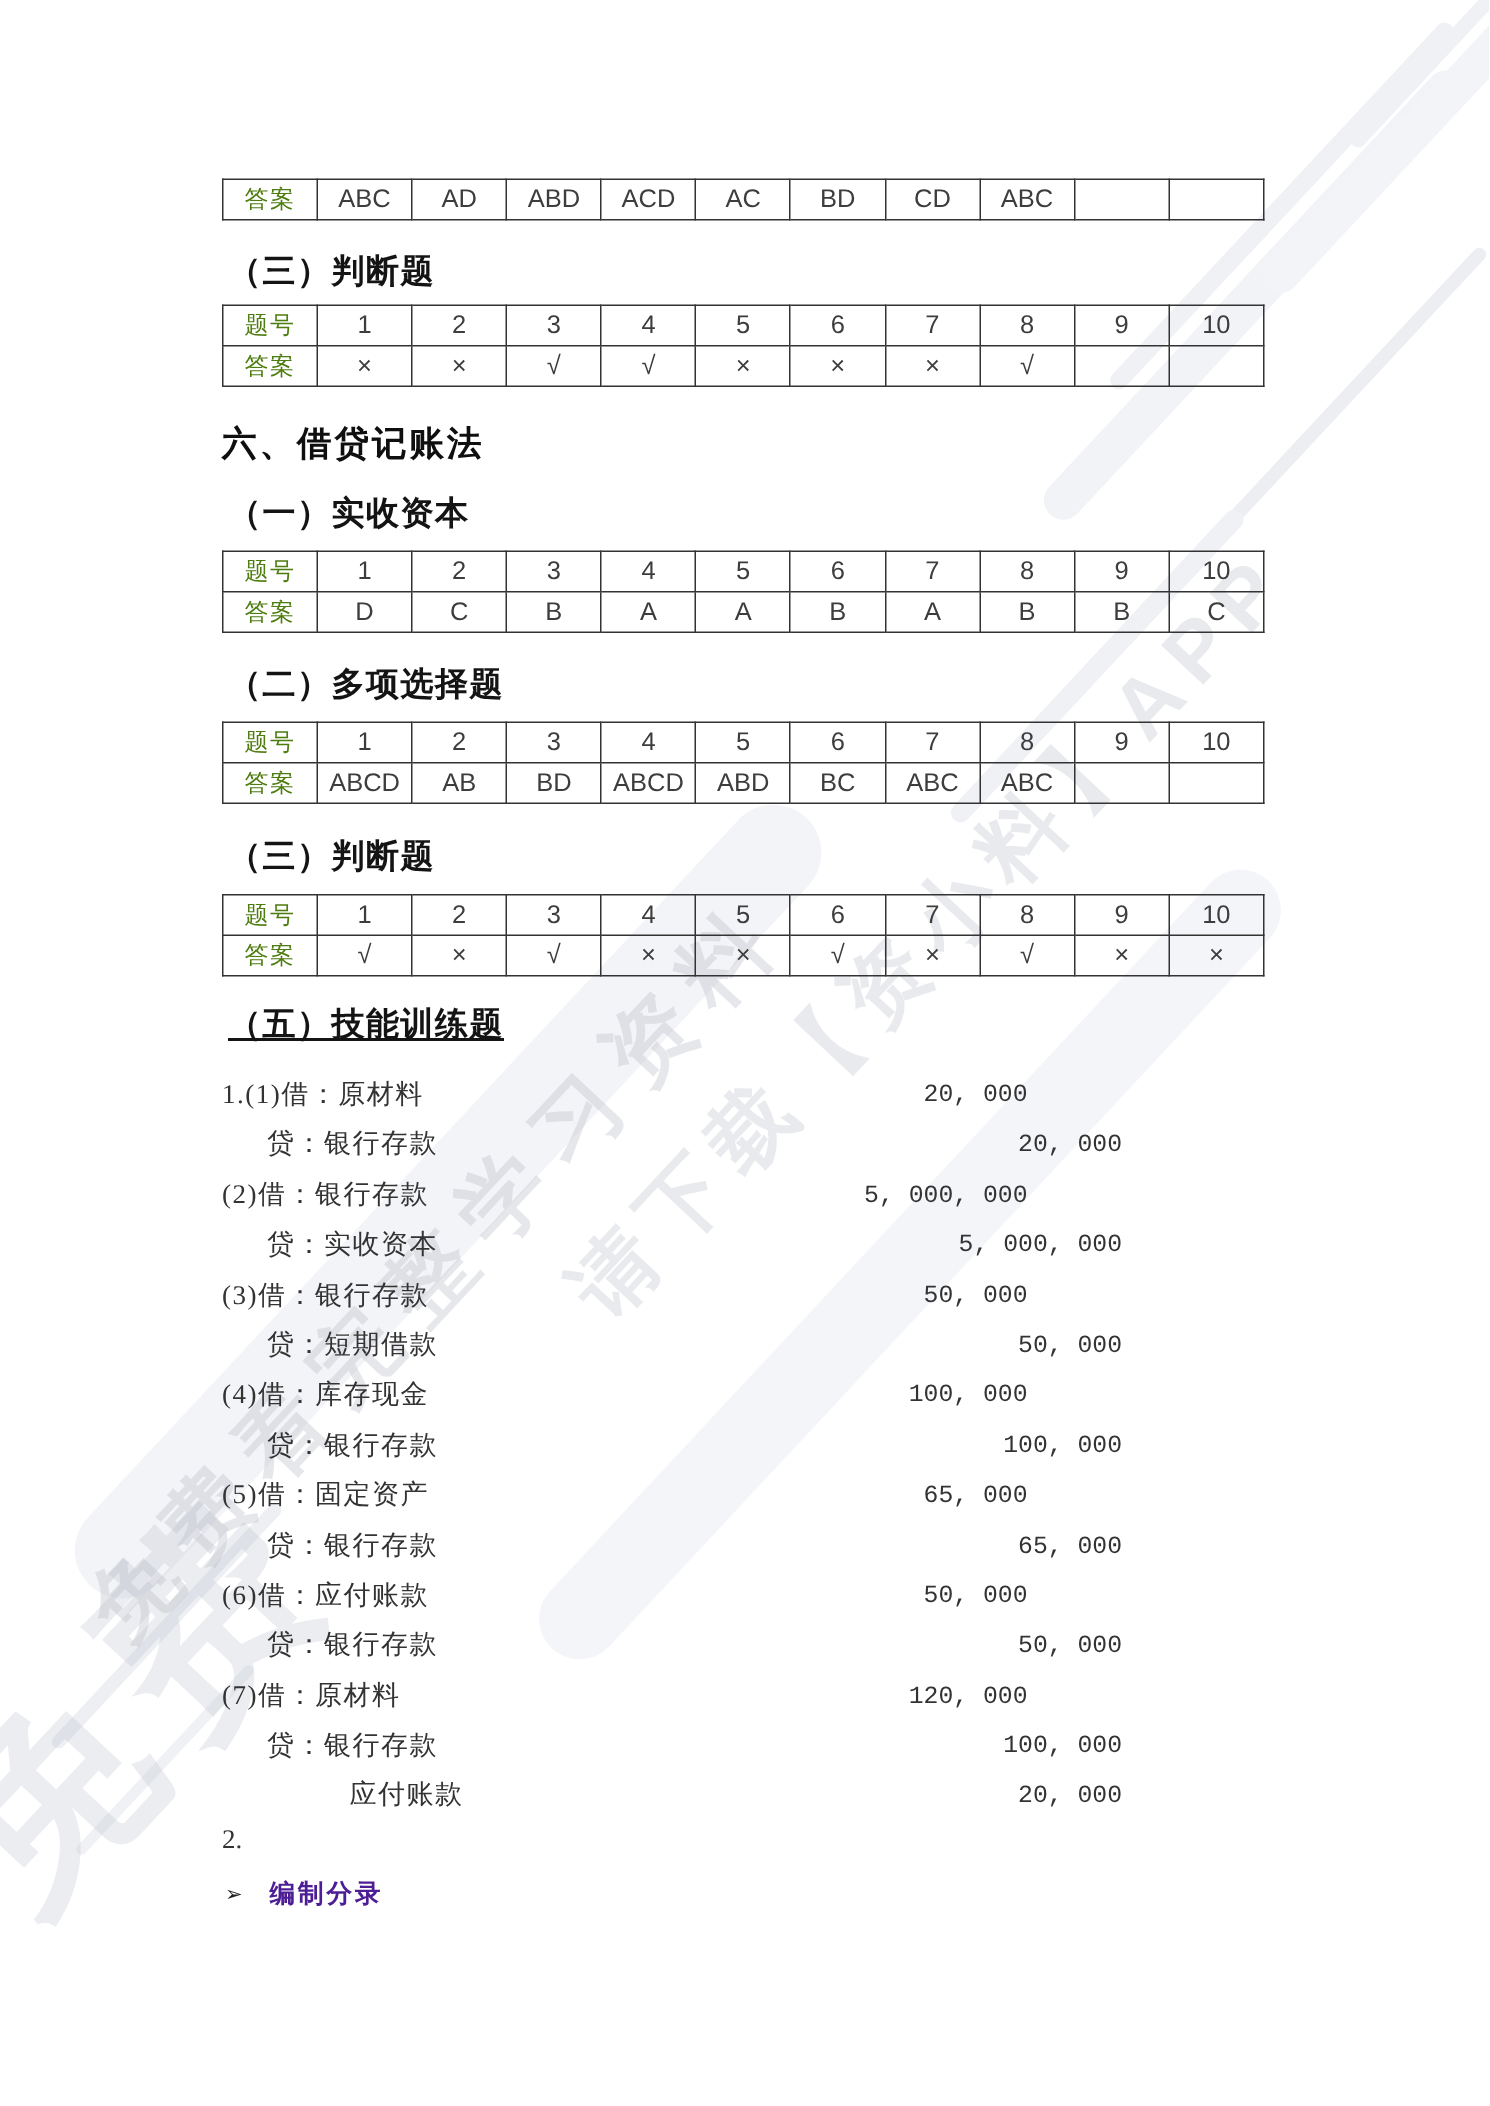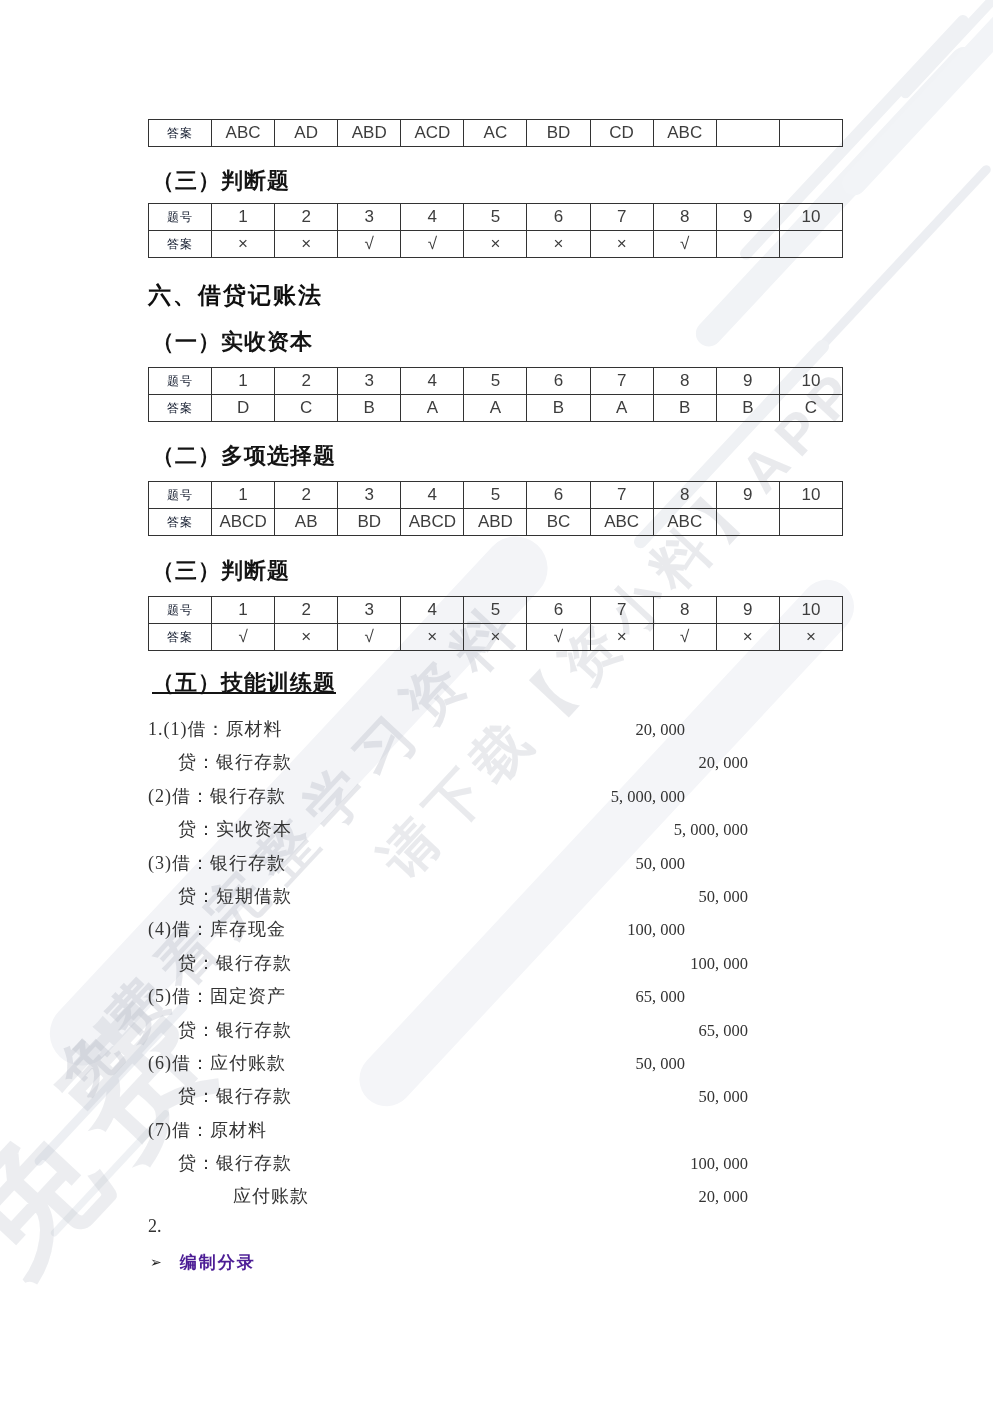--- a/index.html
+++ b/index.html
@@ -12,38 +12,38 @@
       font-weight:700;color:#b7bcc6;z-index:1;font-family:"Liberation Sans",sans-serif;}
   .wm1{left:70px;top:1045px;font-size:58px;letter-spacing:14px;opacity:.34;}
   .wm2{left:392px;top:832px;font-size:56px;letter-spacing:10px;opacity:.30;}
   .wm3{left:-18px;top:1155px;font-size:140px;letter-spacing:20px;opacity:.26;}
   
   .layer{position:absolute;left:0;top:0;width:100%;height:100%;z-index:2;}
   table.ans{position:absolute;left:148px;width:695px;border-collapse:collapse;table-layout:fixed;
             font-family:"Liberation Sans",sans-serif;font-size:17px;color:#3d3d3d;}
   table.ans td{border:1px solid #333;height:26px;text-align:center;vertical-align:middle;
                padding:0;overflow:hidden;white-space:nowrap;}
-  table.ans td.c0{font-size:12px;color:#0f172a;letter-spacing:1px;margin-left:48px;}
+  table.ans td.c0{font-size:16px;color:#4d7c0f;letter-spacing:1px;margin-left:48px;}
   .t-prev{top:119px;} .t-judge1{top:203px;} .t-single{top:367px;}
   .t-multi{top:481px;} .t-judge2{top:596px;}
   .subhead{position:absolute;left:152px;font-size:22px;font-weight:700;color:#141414;
            letter-spacing:1px;line-height:1.2;}
   .h-judge1{top:168px;} .h-single{top:329px;} .h-multi{top:443px;}
   .h-judge2{top:558px;} .h-skills{top:670px;text-decoration:underline;}
   .section-title{position:absolute;left:148px;top:280px;font-size:23px;font-weight:700;
                  color:#0f0f0f;letter-spacing:2px;font-family:Liberation Mono, monospace;}
   
   .entries{position:absolute;left:148px;top:713px;width:600px;font-size:18px;color:#333;}
   .entry-line{position:relative;height:33.4px;line-height:33.4px;white-space:nowrap;}
   .entry-line .lbl{letter-spacing:1px;}
   .indent-0 .lbl{margin-left:0;}
   .indent-1 .lbl{margin-left:30px;}
   .indent-2 .lbl{margin-left:85px;}
   .amt{position:absolute;top:0;left:0;text-align:right;font-size:16.5px;color:#333;
-       font-family:Liberation Serif, serif;}
+       font-family:Liberation Mono, monospace;}
   .amt.debit{width:537px;}
   .amt.credit{width:600px;}
   .item2{position:absolute;left:148px;top:1216px;font-size:18px;color:#333;}
   .bullet-line{position:absolute;left:150px;top:1251px;font-size:17px;color:#222;}
   .bullet-glyph{font-size:14px;color:#222;margin-right:18px;vertical-align:1px;}
   .bullet-text{font-weight:700;letter-spacing:2px;color:#4c1d95;}
 </style>
 </head>
 <body>
 
@@ -297,20 +297,21 @@
           <span class="amt debit">50, 000</span>
           <span class="amt credit"></span>
         </div>
         <div class="entry-line indent-1">
           <span class="lbl">贷：银行存款</span>
           <span class="amt debit"></span>
           <span class="amt credit">50, 000</span>
         </div>
         <div class="entry-line indent-0">
           <span class="lbl">(7)借：原材料</span>
+          <span class="amt debit">120, 000</span>
           <span class="amt credit"></span>
         </div>
         <div class="entry-line indent-1">
           <span class="lbl">贷：银行存款</span>
           <span class="amt debit"></span>
           <span class="amt credit">100, 000</span>
         </div>
         <div class="entry-line indent-2">
           <span class="lbl">应付账款</span>
           <span class="amt debit"></span>

